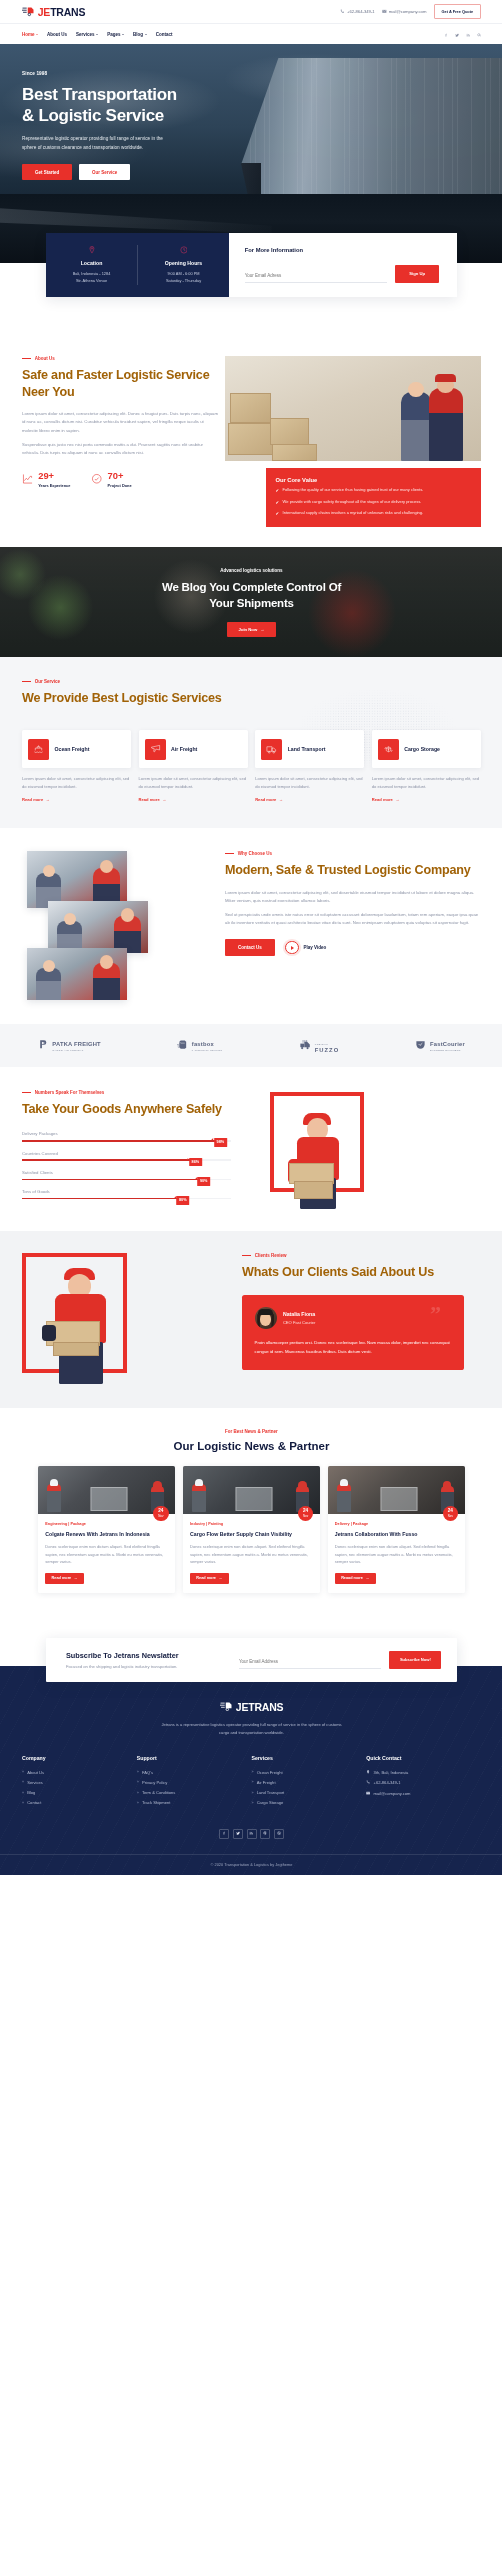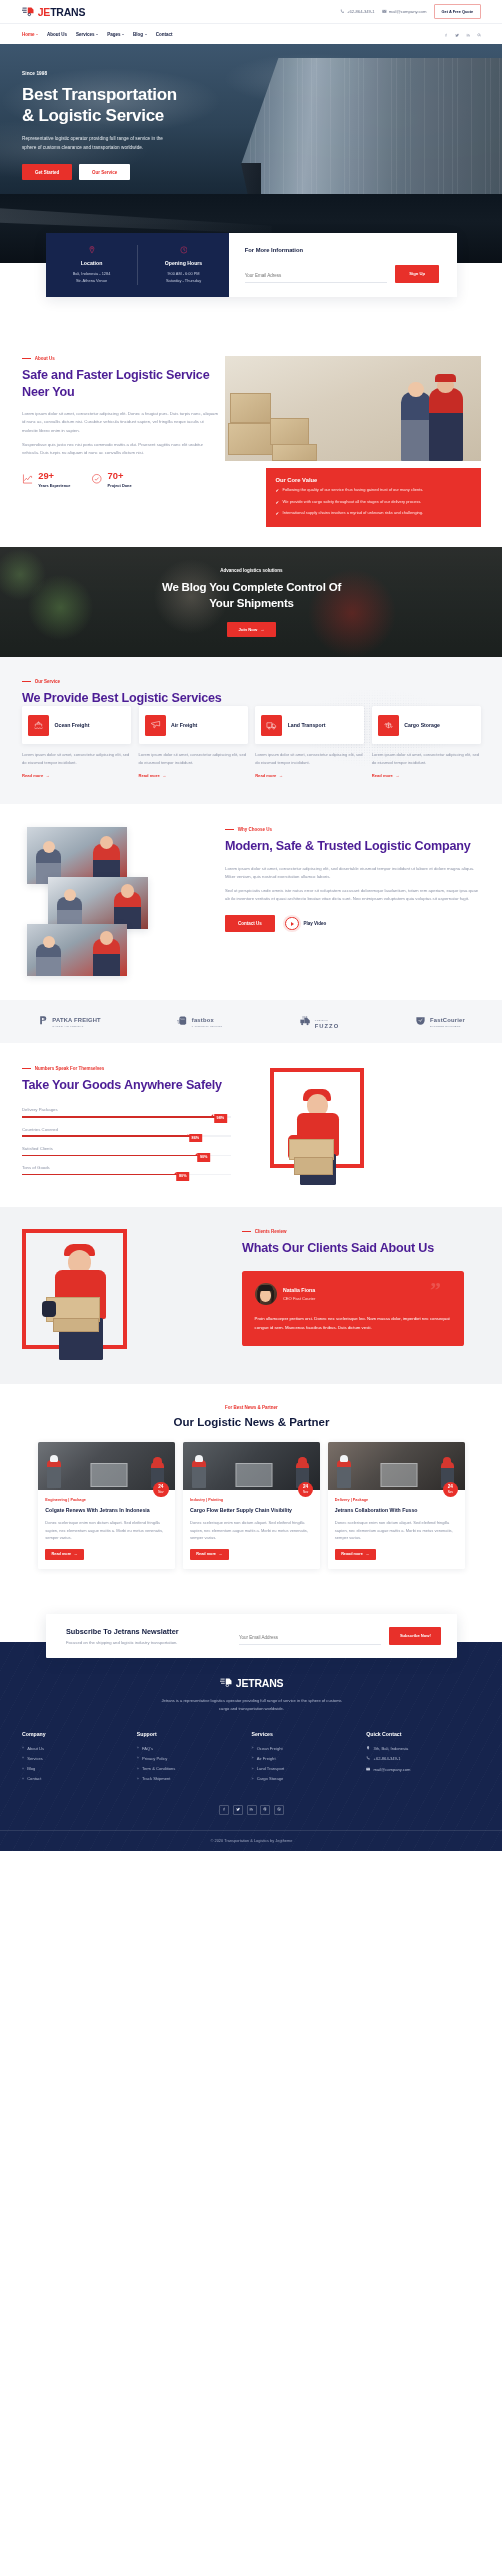--- a/index.html
+++ b/index.html
@@ -84,21 +84,21 @@
   .info-right { flex:1; background:#fff; padding: 13.6px 18px 13.6px 15.7px; }
   .info-right h4 { font-size:5.8px; font-weight:700; color:#111a3e; }
   .signup-row { display:flex; align-items:flex-end; gap:8.4px; margin-top:12px; }
   .signup-input { flex:1; border:0; border-bottom:0.5px solid #e3e6ec; font-size:4.5px; color:#9aa1b2; padding:3.1px 0 4.2px; font-family:"Liberation Sans",sans-serif; background:transparent; outline:none; }
   .signup-btn { background:#e8302a; color:#fff; border:0; font-size:4.2px; font-weight:700; padding:6.8px 14px; border-radius:1px; font-family:"Liberation Sans",sans-serif; }
 
   
   .kicker { display:flex; align-items:center; gap:3.7px; font-size:4.5px; font-weight:700; color:#e8302a; margin-bottom:6.3px; }
   .kicker .dash { width:9px; height:0.8px; background:#e8302a; display:block; }
   .kicker.center { justify-content:center; }
-  .sec-title { font-size:12.6px; line-height:1.3; font-weight:700; color:#4c1d95; letter-spacing:-0.2px; }
+  .sec-title { font-size:12.6px; line-height:1.3; font-weight:700; color:#a16207; letter-spacing:-0.2px; }
   .body-p { font-size:4.3px; line-height:1.95; color:#8b92a5; }
 
   
   .about { padding: 24px 0 20px; }
   .about-grid { display:flex; gap:0; }
   .about-left { width:219px; padding-left:22px; }
   .about-left .sec-title { margin-bottom: 10px; }
   .about-left .body-p + .body-p { margin-top:5.8px; }
   .stats { display:flex; gap:21px; margin-top:13.6px; }
   .stat { display:flex; align-items:center; gap:4.7px; }
@@ -135,21 +135,21 @@
   .banner-kicker { color:#fff; font-size:4.5px; font-weight:600; margin-bottom:6.3px; }
   .banner-title { color:#fff; font-size:11.5px; font-weight:700; line-height:1.42; letter-spacing:-0.2px; }
   .join-btn { margin-top:10.5px; display:inline-flex; gap:3.1px; align-items:center; background:#e8302a; color:#fff; font-size:4.2px; font-weight:700; padding:5.2px 11.5px; border-radius:1px; }
 
   
   .services { background:#f5f6f8; padding:22px 0 25px; position:relative; overflow:hidden; }
   .dotmap { position:absolute; right:10.5px; top:14.7px; width:231px; height:115px; opacity:.5;
     background-image: radial-gradient(#ccd2dd 0.5px, transparent 0.5px); background-size:2.6px 2.6px;
     -webkit-mask-image: radial-gradient(ellipse 110px 55px at 50% 50%, #000 40%, transparent 72%);
     mask-image: radial-gradient(ellipse 110px 55px at 50% 50%, #000 40%, transparent 72%); }
-  .services .head { position:relative; padding-left:22px; margin-bottom:0; }
+  .services .head { position:relative; padding-left:22px; margin-bottom:24px; }
   .svc-grid { position:relative; display:flex; gap:7.3px; padding:0 22px; }
   .svc { flex:1; }
   .svc-card { background:#fff; border-radius:1.6px; box-shadow:0 1px 5.2px rgba(20,30,60,.07); padding:5.8px 6.3px; display:flex; align-items:center; gap:5.2px; height:38px; }
   .svc-ico { width:21px; height:21px; background:#e8302a; border-radius:1.6px; display:flex; align-items:center; justify-content:center; flex:none; }
   .svc-ico svg { width:11px; height:11px; stroke:#fff; fill:none; stroke-width:1.1; }
   .svc-name { font-size:5.2px; font-weight:700; color:#111a3e; line-height:1.3; }
   .svc-desc { font-size:4.1px; line-height:1.9; color:#8b92a5; margin-top:6.8px; }
   .readmore { display:inline-flex; align-items:center; gap:2.6px; color:#e8302a; font-size:4.1px; font-weight:600; margin-top:6.3px; }
 
   

